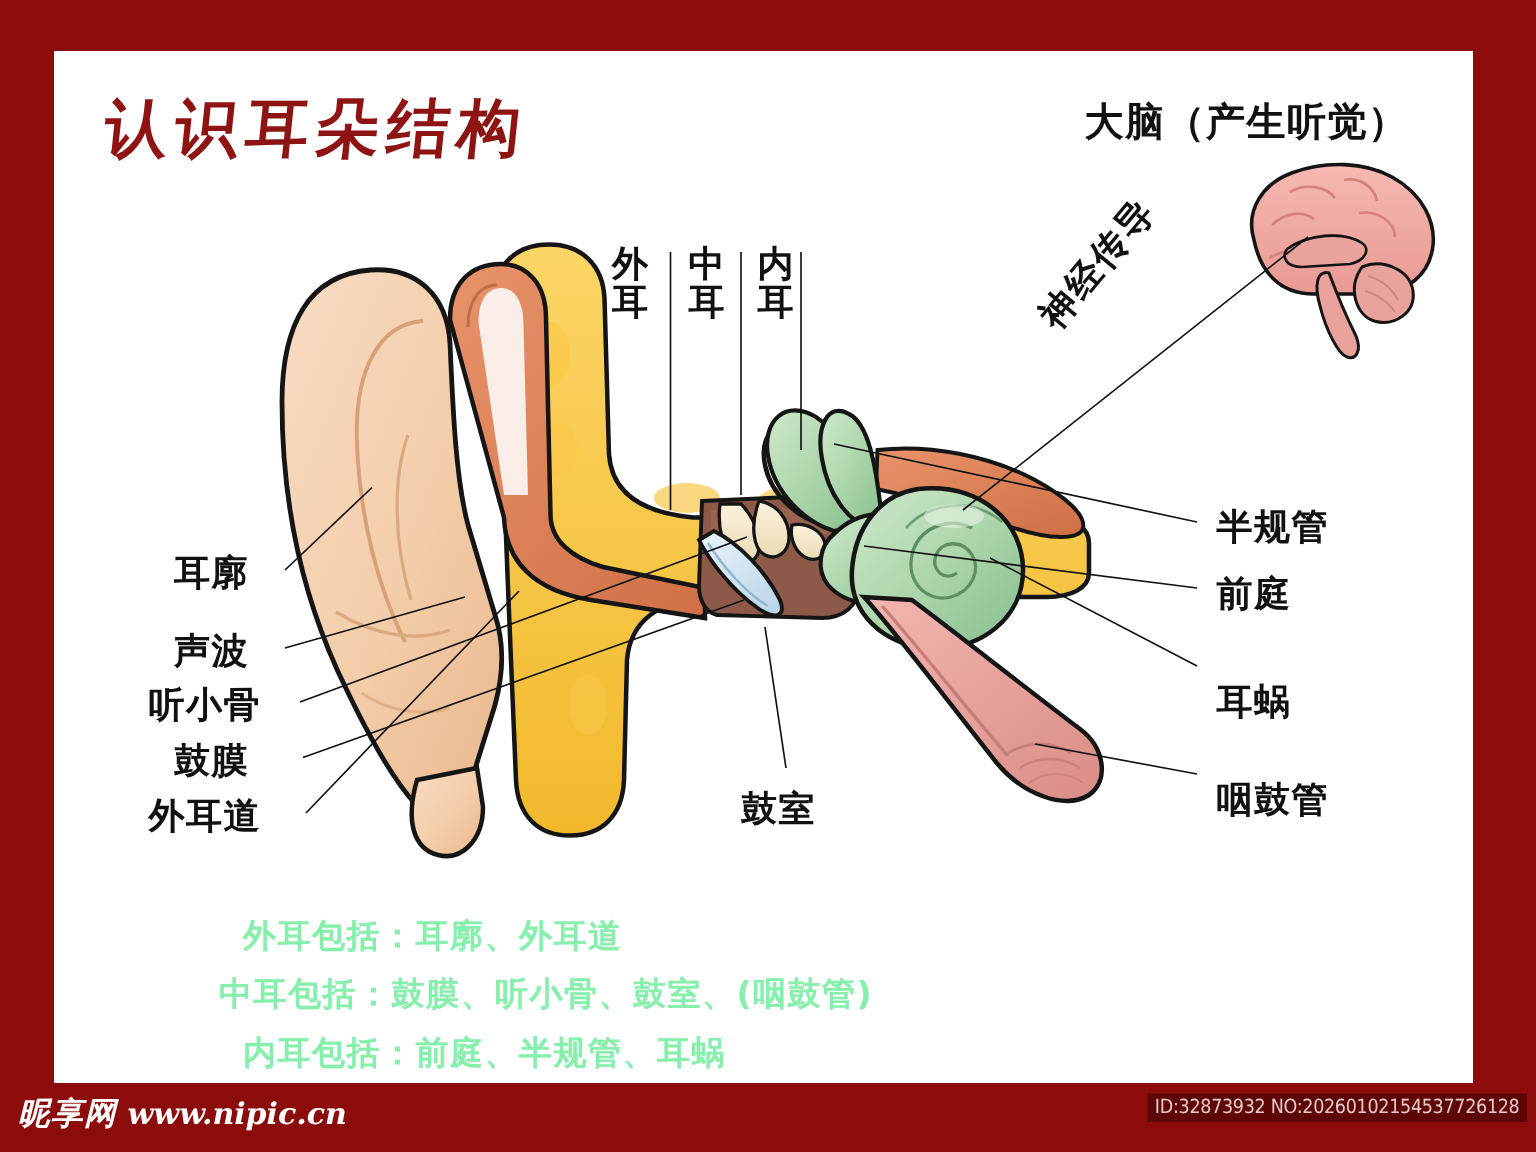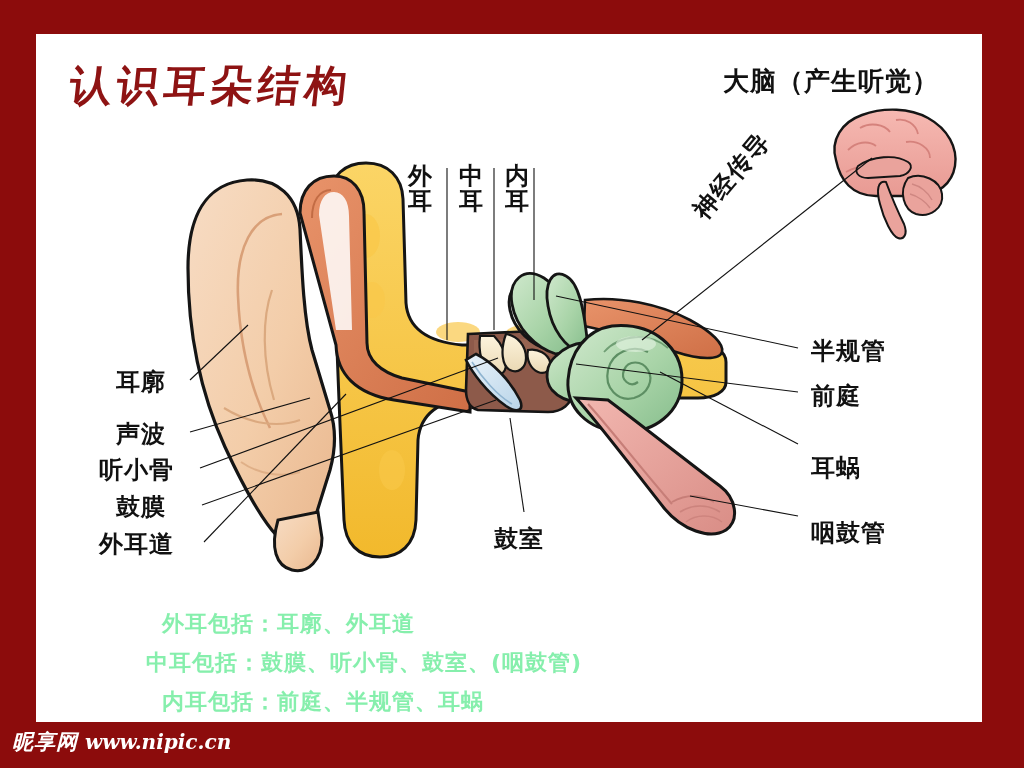--- a/index.html
+++ b/index.html
@@ -350,14 +350,15 @@
   <div class="side-label" style="left:494px;top:523px;">鼓室</div>
 
   <div class="summary s1">外耳包括：耳廓、外耳道</div>
   <div class="summary s2">中耳包括：鼓膜、听小骨、鼓室、(咽鼓管)</div>
   <div class="summary s3">内耳包括：前庭、半规管、耳蜗</div>
 
   <div class="footer"></div>
   <div class="logo">
     <span>昵享网</span><span class="logo-url">www.nipic.cn</span>
   </div>
+  <div class="idbadge">ID:32873932 NO:20260102154537726128</div>
 
 </div>
 
 </body></html>

